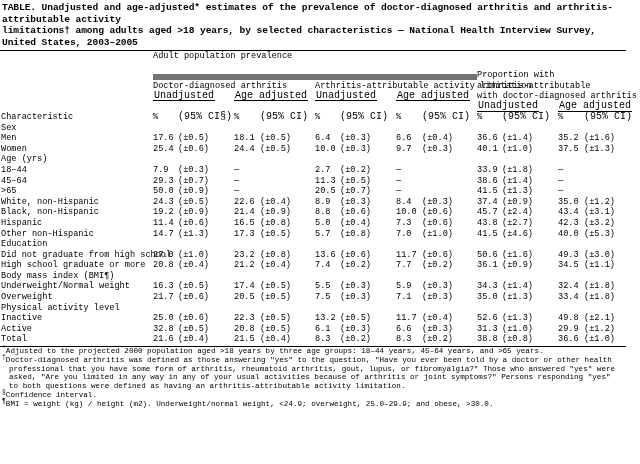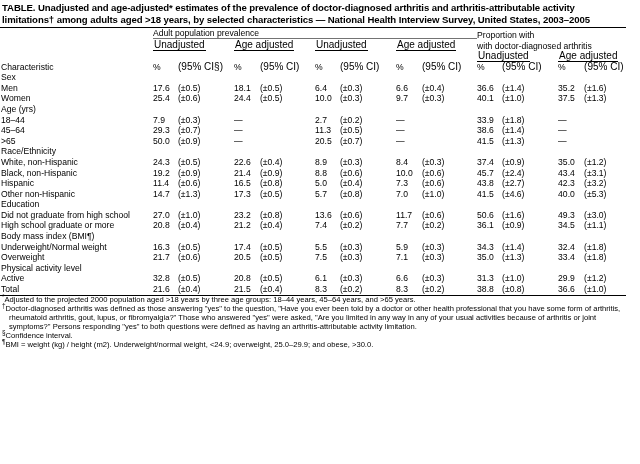--- a/index.html
+++ b/index.html
@@ -13,20 +13,21 @@
     font-family: "Liberation Sans", sans-serif;
     color: #000000;
     overflow: hidden;
   }
   .page {
     width: 626px;
     height: 464px;
     position: relative;
     padding: 0;
     box-sizing: border-box;
+    font-family: Liberation Mono, monospace;
   }
   .title {
     font-size: 9.6px;
     font-weight: bold;
     line-height: 11.6px;
     padding: 2px 2px 0 2px;
     letter-spacing: -0.1px;
   }
   .rule-thick {
     border-top: 1.6px solid #000;
@@ -63,22 +64,22 @@
     font-size: 8.6px;
     line-height: 10.2px;
   }
   .grp-head-plain {
     text-align: center;
     font-size: 8.6px;
     line-height: 10.2px;
   }
   .ul-span {
     display: block;
-    border-bottom: 1px solid #737373;
-    padding-bottom: 0px;
+    border-bottom: 6px solid #737373;
+    padding-bottom: 12px;
     margin-bottom: 1px;
   }
   .subhead {
     text-align: center;
     font-size: 10px;
     margin-top: 17px;
   }
   .subhead .u {
     border-bottom: 1px solid #000;
     padding: 0 1px;
@@ -140,20 +141,32 @@
         <td></td>
         <td colspan="8" class="grp-head-plain">
           <span class="ul-span">Adult population prevalence</span>
         </td>
         <td colspan="4" class="grp-head">
           <span>Proportion with</span>
         </td>
       </tr>
       <tr>
         <td></td>
+        <td colspan="4" class="grp-head">
+          <span>Doctor-diagnosed arthritis</span>
+        </td>
+        <td colspan="4" class="grp-head">
+          <span>Arthritis-attributable activity limitation</span>
+        </td>
+        <td colspan="4" class="grp-head">
+          <span>arthritis-attributable</span>
+        </td>
+      </tr>
+      <tr>
+        <td></td>
         <td colspan="2" class="subhead">
           <span class="u">Unadjusted</span>
         </td>
         <td colspan="2" class="subhead">
           <span class="u">Age adjusted</span>
         </td>
         <td colspan="2" class="subhead">
           <span class="u">Unadjusted</span>
         </td>
         <td colspan="2" class="subhead">
@@ -256,24 +269,20 @@
           <td class="ind">&gt;65</td>
           <td class="num">50.0</td>
           <td class="ci">(±0.9)</td>
           <td class="dash" colspan="2">—</td>
           <td class="num">20.5</td>
           <td class="ci">(±0.7)</td>
           <td class="dash" colspan="2">—</td>
           <td class="num">41.5</td>
           <td class="ci">(±1.3)</td>
           <td class="dash" colspan="2">—</td>
-        </tr>
-        <tr class="datarow">
-          <td class="sec">Race/Ethnicity</td>
-          <td colspan="12"></td>
         </tr>
         <tr class="datarow">
           <td class="ind">White, non-Hispanic</td>
           <td class="num">24.3</td>
           <td class="ci">(±0.5)</td>
           <td class="num">22.6</td>
           <td class="ci">(±0.4)</td>
           <td class="num">8.9</td>
           <td class="ci">(±0.3)</td>
           <td class="num">8.4</td>
@@ -394,20 +403,35 @@
           <td class="num">35.0</td>
           <td class="ci">(±1.3)</td>
           <td class="num">33.4</td>
           <td class="ci">(±1.8)</td>
         </tr>
         <tr class="datarow">
           <td class="sec">Physical activity level</td>
           <td colspan="12"></td>
         </tr>
         <tr class="datarow">
+          <td class="ind">Inactive</td>
+          <td class="num">25.0</td>
+          <td class="ci">(±0.6)</td>
+          <td class="num">22.3</td>
+          <td class="ci">(±0.5)</td>
+          <td class="num">13.2</td>
+          <td class="ci">(±0.5)</td>
+          <td class="num">11.7</td>
+          <td class="ci">(±0.4)</td>
+          <td class="num">52.6</td>
+          <td class="ci">(±1.3)</td>
+          <td class="num">49.8</td>
+          <td class="ci">(±2.1)</td>
+        </tr>
+        <tr class="datarow">
           <td class="ind">Active</td>
           <td class="num">32.8</td>
           <td class="ci">(±0.5)</td>
           <td class="num">20.8</td>
           <td class="ci">(±0.5)</td>
           <td class="num">6.1</td>
           <td class="ci">(±0.3)</td>
           <td class="num">6.6</td>
           <td class="ci">(±0.3)</td>
           <td class="num">31.3</td>

